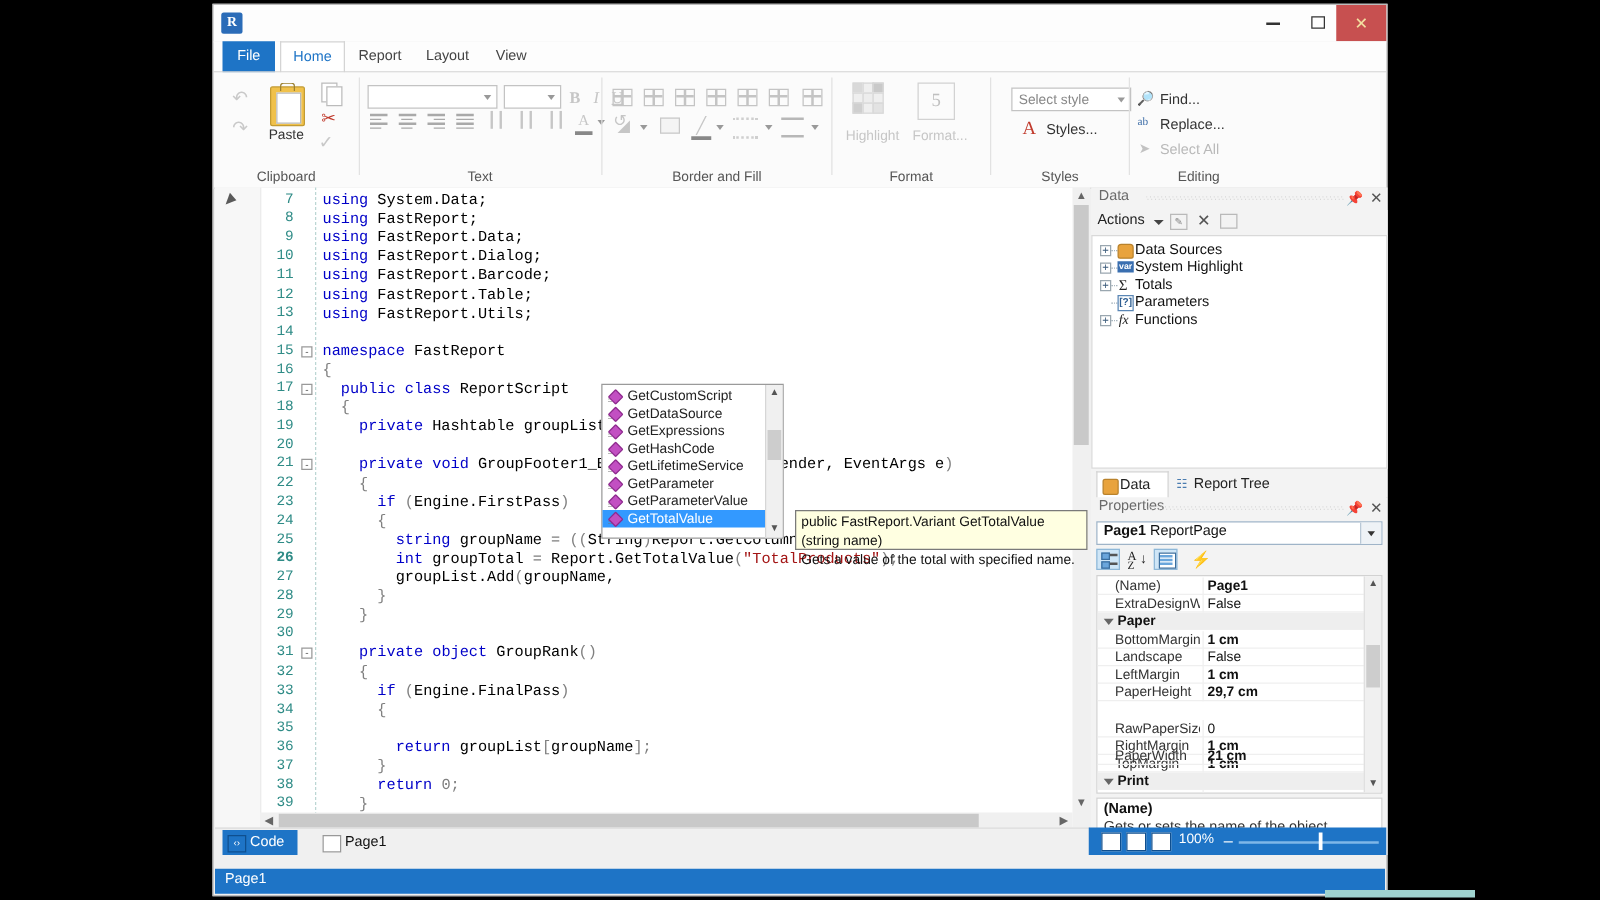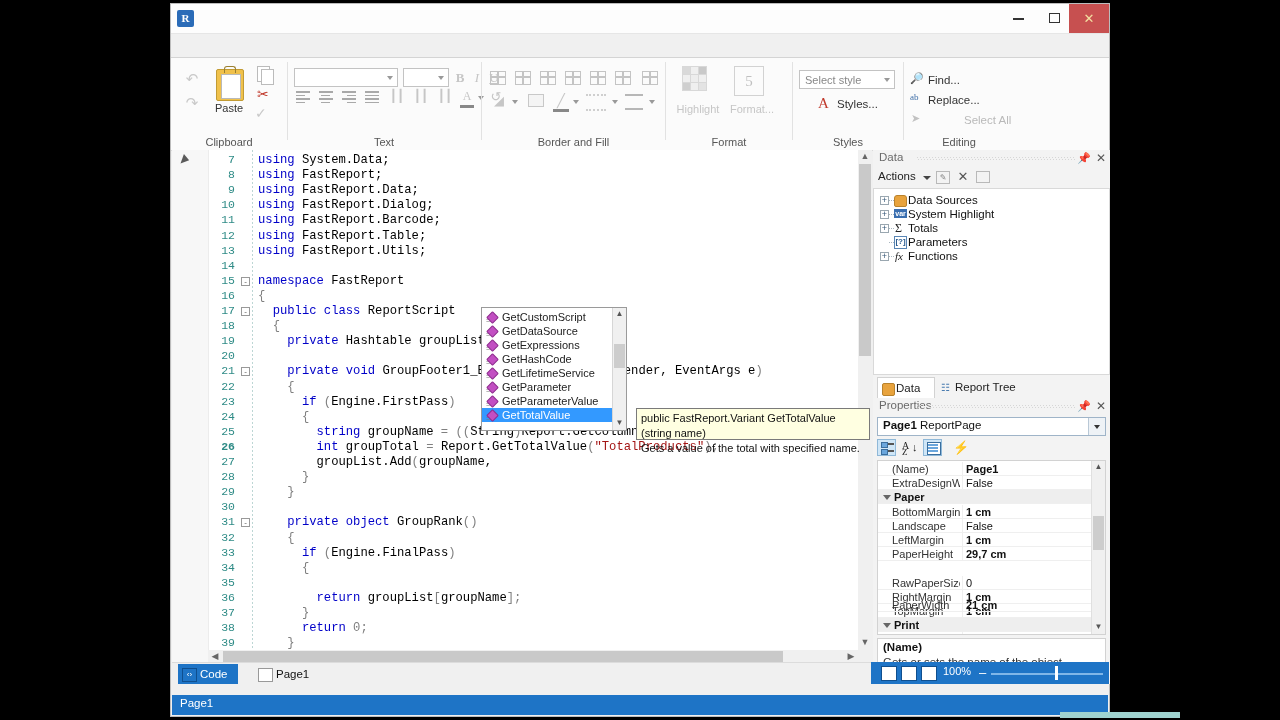--- a/index.html
+++ b/index.html
@@ -71,21 +71,21 @@
   .tbl-ico{position:absolute;width:16px;height:14px;border:1.5px solid #c4c4c4;box-sizing:border-box;}
   .tbl-ico::before{content:"";position:absolute;left:0;right:0;top:4px;height:1.5px;background:#c4c4c4;}
   .tbl-ico::after{content:"";position:absolute;top:0;bottom:0;left:6px;width:1.5px;background:#c4c4c4;}
 
   .hl-ico{position:absolute;left:16px;top:8px;width:32px;height:30px;}
   .hl-ico .cell{position:absolute;width:7px;height:7px;border:1px solid #d8d8d8;background:#efefef;}
   .fmt-ico{position:absolute;left:16px;top:8px;width:30px;height:30px;border:1.5px solid #d2d2d2;box-sizing:border-box;color:#c0c0c0;
            font-size:15px;text-align:center;line-height:28px;font-family:"Liberation Serif",serif;}
 
   .findrow{position:absolute;height:19px;line-height:19px;font-size:11.5px;color:#333;}
-  .findrow.dis{color:#b9b9b9;margin-left:36px;}
+  .findrow.dis{color:#b9b9b9;}
 
   .styles-A{position:absolute;font-family:"Liberation Serif",serif;font-size:15px;color:#c0392b;}
 
   
   .editor{position:absolute;left:1px;top:146px;width:700px;height:514px;background:#fff;}
   .gutter-sel{position:absolute;left:0;top:0;width:36px;height:100%;background:#f7f7f7;border-right:1px solid #ececec;}
   .linenums{position:absolute;left:36px;top:0;width:30px;height:100%;text-align:right;}
   .lnum{position:absolute;right:3px;font-family:"Liberation Mono",monospace;font-size:11.5px;color:#2e8b86;}
   .fold{position:absolute;width:9px;height:9px;border:1px solid #999;background:#fff;box-sizing:border-box;
         font-size:8px;line-height:7px;text-align:center;color:#555;font-family:"Liberation Sans",sans-serif;}
@@ -208,20 +208,27 @@
           <i class="min-glyph"></i>
         </div>
       <div class="winbtn" id="btn-max">
           <i class="max-glyph"></i>
         </div>
       <div class="winbtn" id="btn-close">
           <span>✕</span>
         </div>
     </div>
 
+    <div class="tabstrip">
+      <div class="tab file" style="left:7px;width:42px;">File</div>
+      <div class="tab active" style="left:53px;width:52px;">Home</div>
+      <div class="tab" style="left:107px;width:52px;">Report</div>
+      <div class="tab" style="left:161px;width:52px;">Layout</div>
+      <div class="tab" style="left:215px;width:46px;">View</div>
+    </div>
     <div class="tabstrip-underline"></div>
 
     <div class="ribbon">
 
       <div class="rgroup" style="left:0;width:116px;">
         <div class="qa-undo">↶</div>
         <div class="qa-redo">↷</div>
         <div class="paste-btn">
           <div class="paste-ico">
             <i class="board"></i>
@@ -332,21 +339,21 @@
             <i class="cell" style="left:16px;top:16px;background:#e3e3e3"></i>
         </div>
         <div class="fmt-ico" style="left:68px;">5</div>
         <div class="ico-btn ico-dis" style="left:8px;top:44px;width:48px;height:14px;font-size:11px;line-height:14px;">Highlight</div>
         <div class="ico-btn ico-dis" style="left:60px;top:44px;width:52px;height:14px;font-size:11px;line-height:14px;">Format...</div>
         <div class="glabel">Format</div>
       </div>
       <div class="gsep" style="left:621px;"></div>
 
       <div class="rgroup" style="left:622px;width:110px;">
-        <div class="combo" style="left:6px;top:12px;width:96px;height:19px;">
+        <div class="combo" style="left:16px;top:12px;width:96px;height:19px;">
           <span class="txt">Select style</span>
           <i class="arw"></i>
         </div>
         <div class="styles-A" style="left:25px;top:37px;">A</div>
         <div style="position:absolute;left:44px;top:40px;font-size:11.5px;color:#333;">Styles...</div>
         <div class="glabel">Styles</div>
       </div>
       <div class="gsep" style="left:732px;"></div>
 
       <div class="rgroup" style="left:733px;width:110px;">

